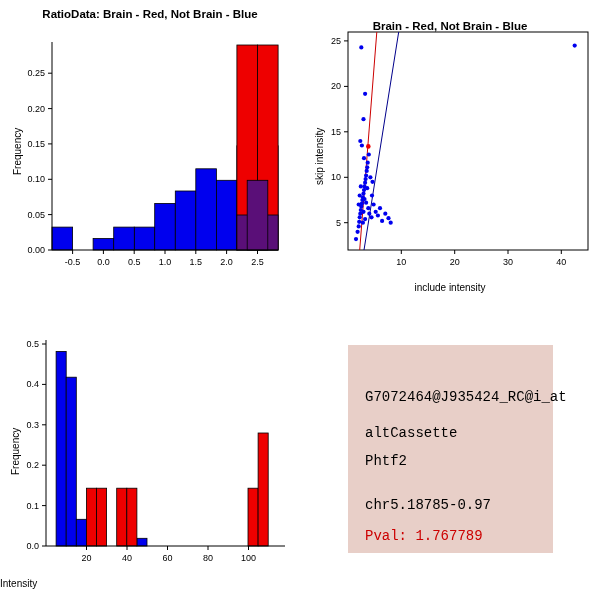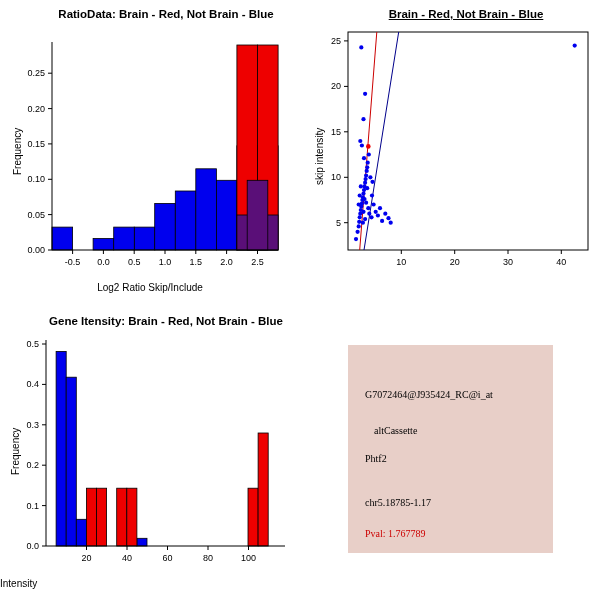--- a/index.html
+++ b/index.html
@@ -1,37 +1,36 @@
 <!DOCTYPE html>
 <html><head>
 <meta charset="utf-8">
 <style>
   html,body{margin:0;padding:0;}
   body{width:600px;height:600px;background:#ffffff;font-family:"Liberation Sans",sans-serif;overflow:hidden;}
   .page{position:relative;width:600px;height:600px;}
   .panel{position:absolute;}
-  .title{font-size:11.5px;font-weight:bold;color:#000;text-align:center;white-space:nowrap;padding-left:16px;}
+  .title{font-size:11.5px;font-weight:bold;color:#000;text-align:center;white-space:nowrap;}
   .axlabel{font-size:10px;color:#000;white-space:nowrap;}
   .vert{transform:rotate(-90deg);transform-origin:left top;white-space:nowrap;}
   svg{display:block;}
   .infobox{background:#e8cfc8;}
-  .infotext{font-size:10px;color:#000;font-family:Liberation Serif, serif;}
+  .infotext{font-size:14px;color:#000;font-family:Liberation Mono, monospace;}
   .infotext.pval{color:#cc0000;}
 </style>
 </head>
 <body>
 
 <div class="page">
 
   <div class="panel" style="left:0;top:0;width:300px;height:300px;">
     <div class="title" style="position:absolute;left:0;top:8px;width:300px;">RatioData: Brain - Red, Not Brain - Blue</div>
 
     <div class="axlabel vert" style="position:absolute;left:12px;top:175px;">Frequency</div>
 
-    <div class="axlabel" style="position:absolute;left:0;top:282px;width:300px;text-align:center;">Log2 Ratio Skip/Include</div>
 
     <svg width="300" height="300" style="position:absolute;left:0;top:0;">
 
       <g>
         <rect x="52.0" y="227.1" width="20.6" height="22.9" fill="#0000ee" stroke="#000000" stroke-width="0.8"></rect>
         <rect x="93.1" y="238.5" width="20.6" height="11.5" fill="#0000ee" stroke="#000000" stroke-width="0.8"></rect>
         <rect x="134.2" y="227.1" width="20.6" height="22.9" fill="#0000ee" stroke="#000000" stroke-width="0.8"></rect>
         <rect x="154.7" y="203.4" width="20.6" height="46.6" fill="#0000ee" stroke="#000000" stroke-width="0.8"></rect>
         <rect x="175.3" y="191.0" width="20.6" height="59.0" fill="#0000ee" stroke="#000000" stroke-width="0.8"></rect>
         <rect x="195.8" y="168.8" width="20.6" height="81.2" fill="#0000ee" stroke="#000000" stroke-width="0.8"></rect>
@@ -86,22 +85,23 @@
         <text x="45" y="217.6" text-anchor="end">0.05</text>
         <text x="45" y="182.3" text-anchor="end">0.10</text>
         <text x="45" y="146.9" text-anchor="end">0.15</text>
         <text x="45" y="111.6" text-anchor="end">0.20</text>
         <text x="45" y="76.2" text-anchor="end">0.25</text>
       </g>
     </svg>
   </div>
 
   <div class="panel" style="left:300px;top:0;width:300px;height:300px;">
-    <div class="title" style="position:absolute;left:0;top:8px;width:300px;text-decoration:underline;">Brain - Red, Not Brain - Blue</div>
+    <div class="title" style="position:absolute;left:0;top:20px;width:300px;">Brain - Red, Not Brain - Blue</div>
     <div class="axlabel vert" style="position:absolute;left:14px;top:185px;">skip intensity</div>
+    <div class="axlabel" style="position:absolute;left:0;top:282px;width:300px;text-align:center;">include intensity</div>
 
     <svg width="300" height="300" style="position:absolute;left:0;top:0;">
 
       <rect x="48" y="32" width="240" height="218" fill="none" stroke="#000000" stroke-width="1"></rect>
 
       <line x1="59.7" y1="250" x2="76.8" y2="32" stroke="#cc0000" stroke-width="1"></line>
       <line x1="64.0" y1="250" x2="98.7" y2="32" stroke="#00008b" stroke-width="1"></line>
 
       <g fill="#0000ee">
         <circle cx="56.0" cy="239.1" r="2.1"></circle>
@@ -180,21 +180,20 @@
         <text x="41" y="225.7" text-anchor="end">5</text>
         <text x="41" y="180.3" text-anchor="end">10</text>
         <text x="41" y="134.8" text-anchor="end">15</text>
         <text x="41" y="89.4" text-anchor="end">20</text>
         <text x="41" y="43.9" text-anchor="end">25</text>
       </g>
     </svg>
   </div>
 
   <div class="panel" style="left:0;top:300px;width:300px;height:300px;">
-    <div class="title" style="position:absolute;left:0;top:15px;width:300px;">Gene Itensity: Brain - Red, Not Brain - Blue</div>
     <div class="axlabel vert" style="position:absolute;left:10px;top:175px;">Frequency</div>
     <div class="axlabel" style="position:absolute;left:0;top:278px;width:300px;text-align:left;">Intensity</div>
 
     <svg width="300" height="300" style="position:absolute;left:0;top:0;">
 
       <g>
         <rect x="56.1" y="51.4" width="10.1" height="194.6" fill="#0000ee" stroke="#000000" stroke-width="0.8"></rect>
         <rect x="66.2" y="77.2" width="10.1" height="168.8" fill="#0000ee" stroke="#000000" stroke-width="0.8"></rect>
         <rect x="76.3" y="219.3" width="10.1" height="26.7" fill="#0000ee" stroke="#000000" stroke-width="0.8"></rect>
         <rect x="136.9" y="238.3" width="10.1" height="7.7" fill="#0000ee" stroke="#000000" stroke-width="0.8"></rect>
@@ -234,19 +233,19 @@
         <text x="39" y="168.2" text-anchor="end">0.2</text>
         <text x="39" y="127.8" text-anchor="end">0.3</text>
         <text x="39" y="87.4" text-anchor="end">0.4</text>
         <text x="39" y="47.0" text-anchor="end">0.5</text>
       </g>
     </svg>
   </div>
 
   <div class="panel infobox" style="left:348px;top:345px;width:205px;height:208px;">
     <div class="infotext" style="position:absolute;left:17px;top:44px;">G7072464@J935424_RC@i_at</div>
-    <div class="infotext" style="position:absolute;left:17px;top:80px;margin-left:9px;">altCassette</div>
+    <div class="infotext" style="position:absolute;left:17px;top:80px;">altCassette</div>
     <div class="infotext" style="position:absolute;left:17px;top:108px;">Phtf2</div>
-    <div class="infotext" style="position:absolute;left:17px;top:152px;">chr5.18785-1.17</div>
+    <div class="infotext" style="position:absolute;left:17px;top:152px;">chr5.18785-0.97</div>
     <div class="infotext pval" style="position:absolute;left:17px;top:183px;">Pval: 1.767789</div>
   </div>
 
 </div>
 
 </body></html>

